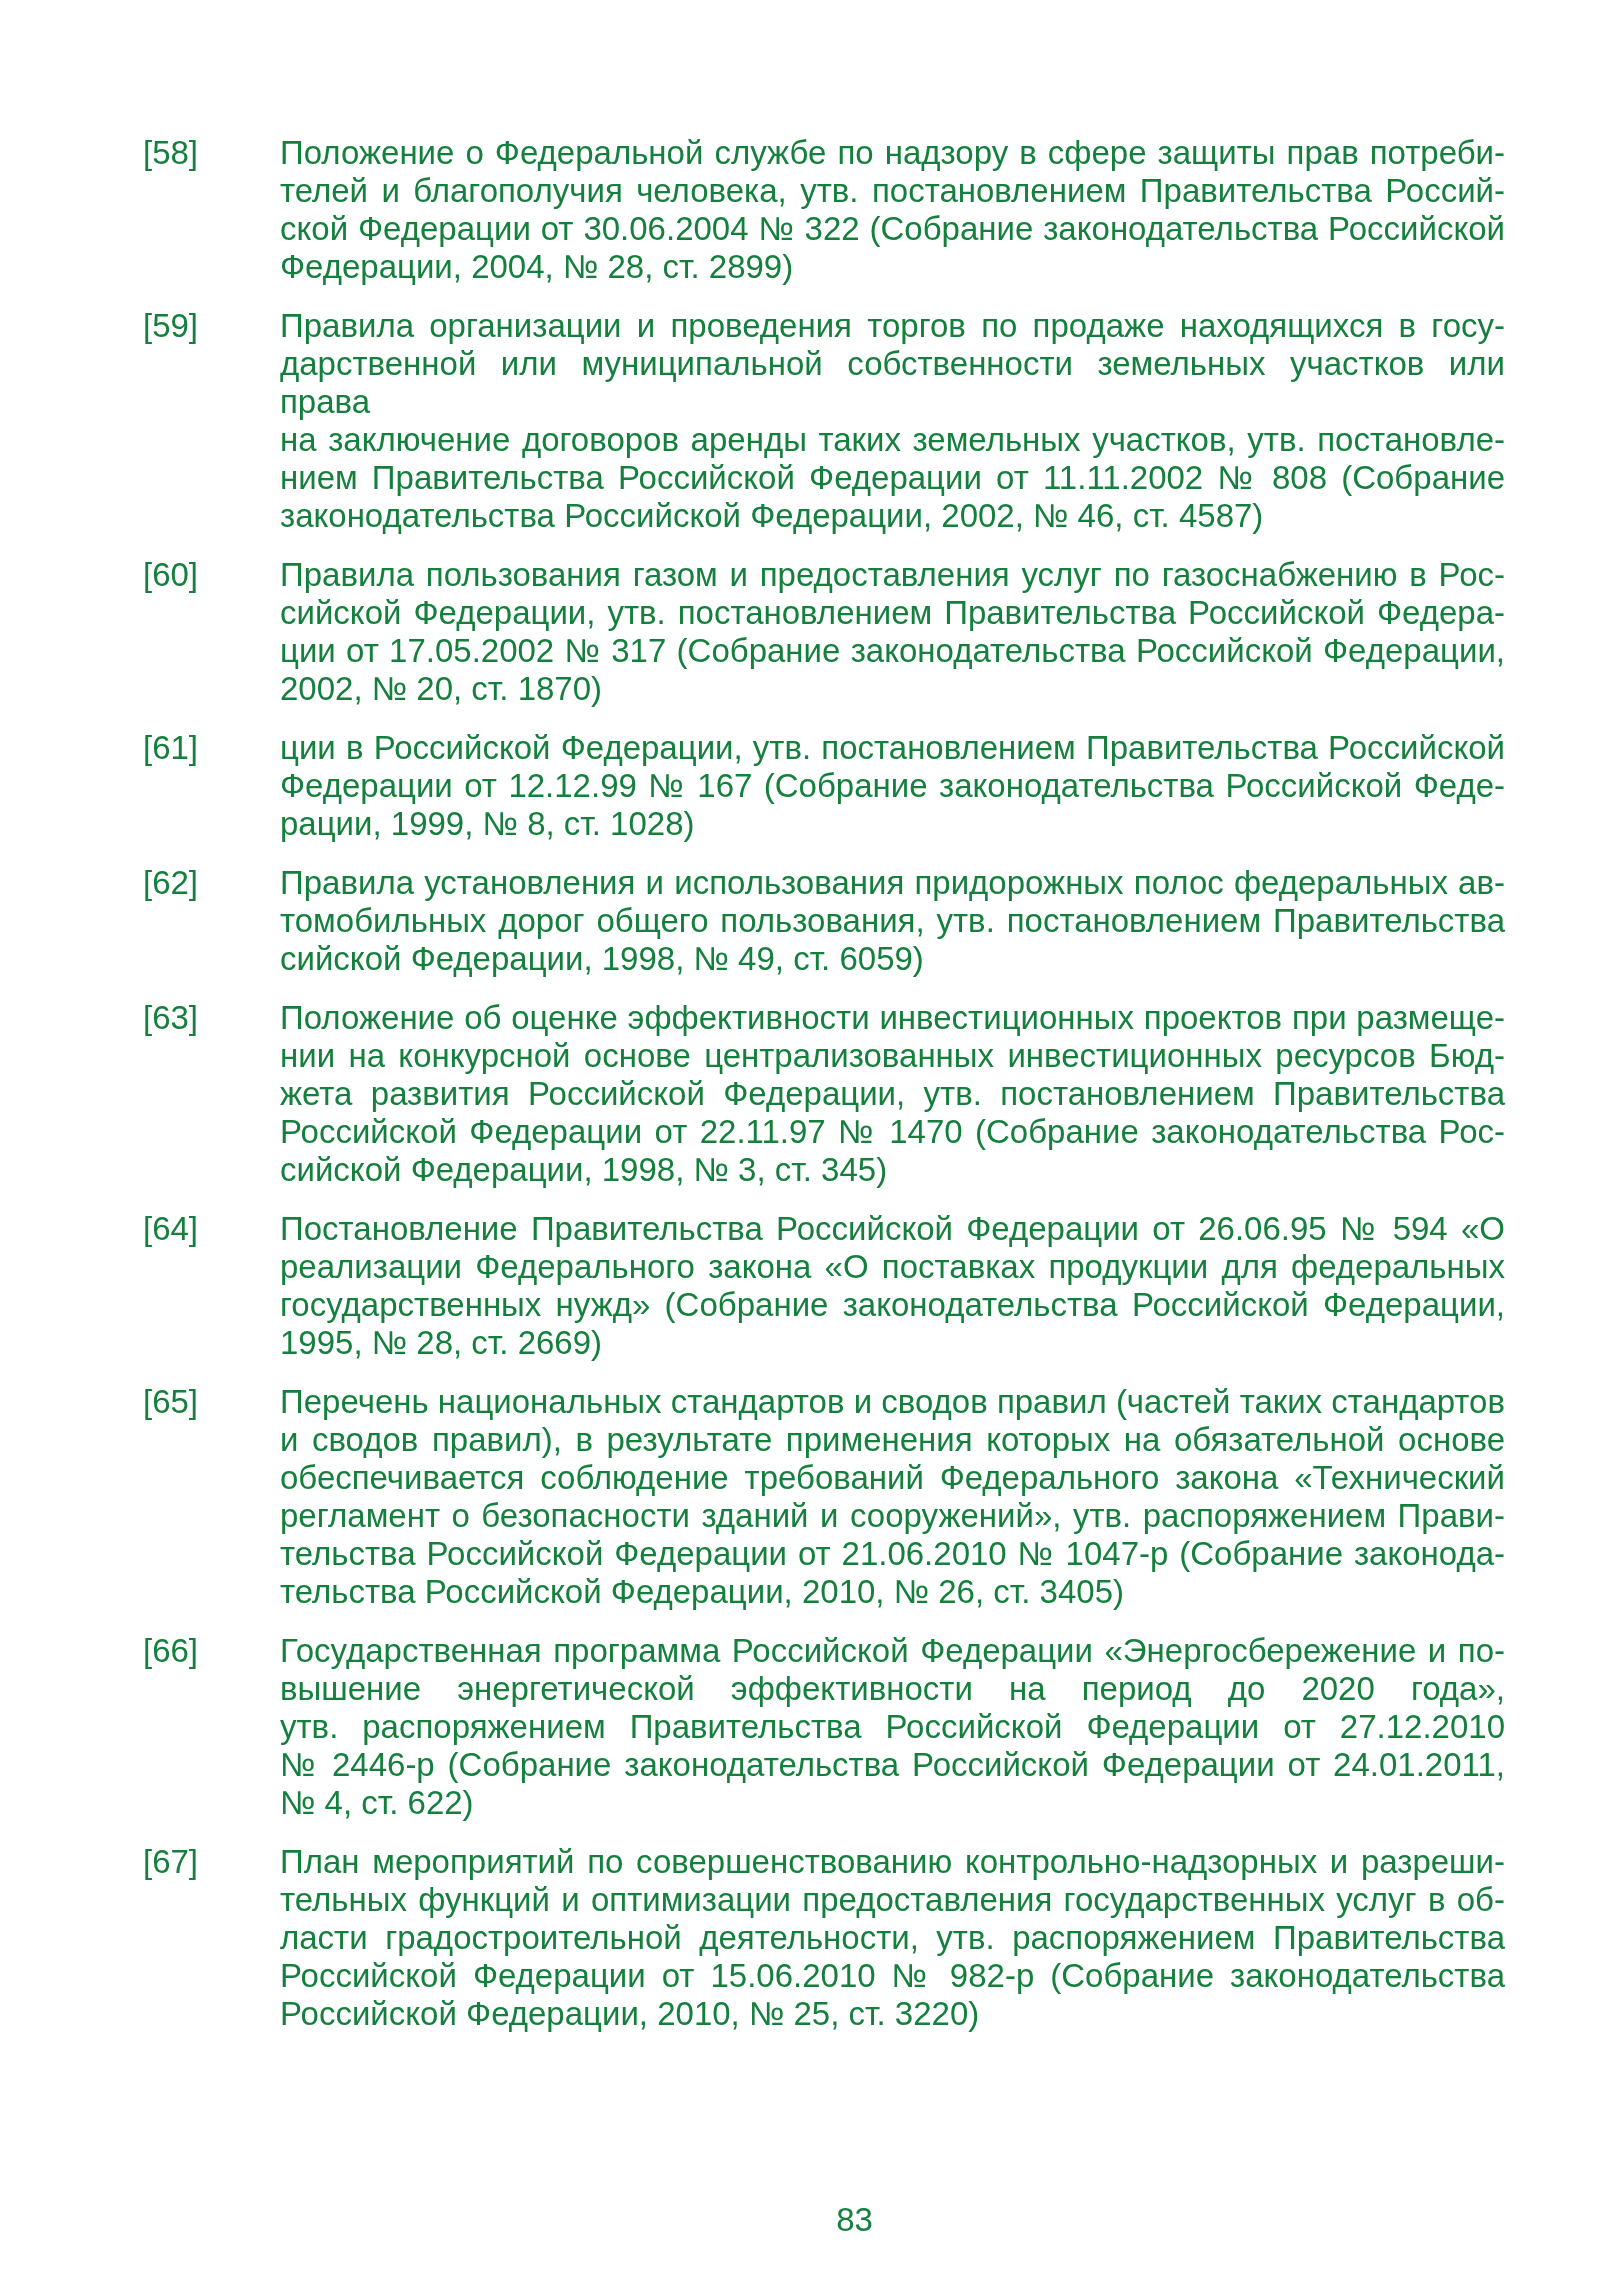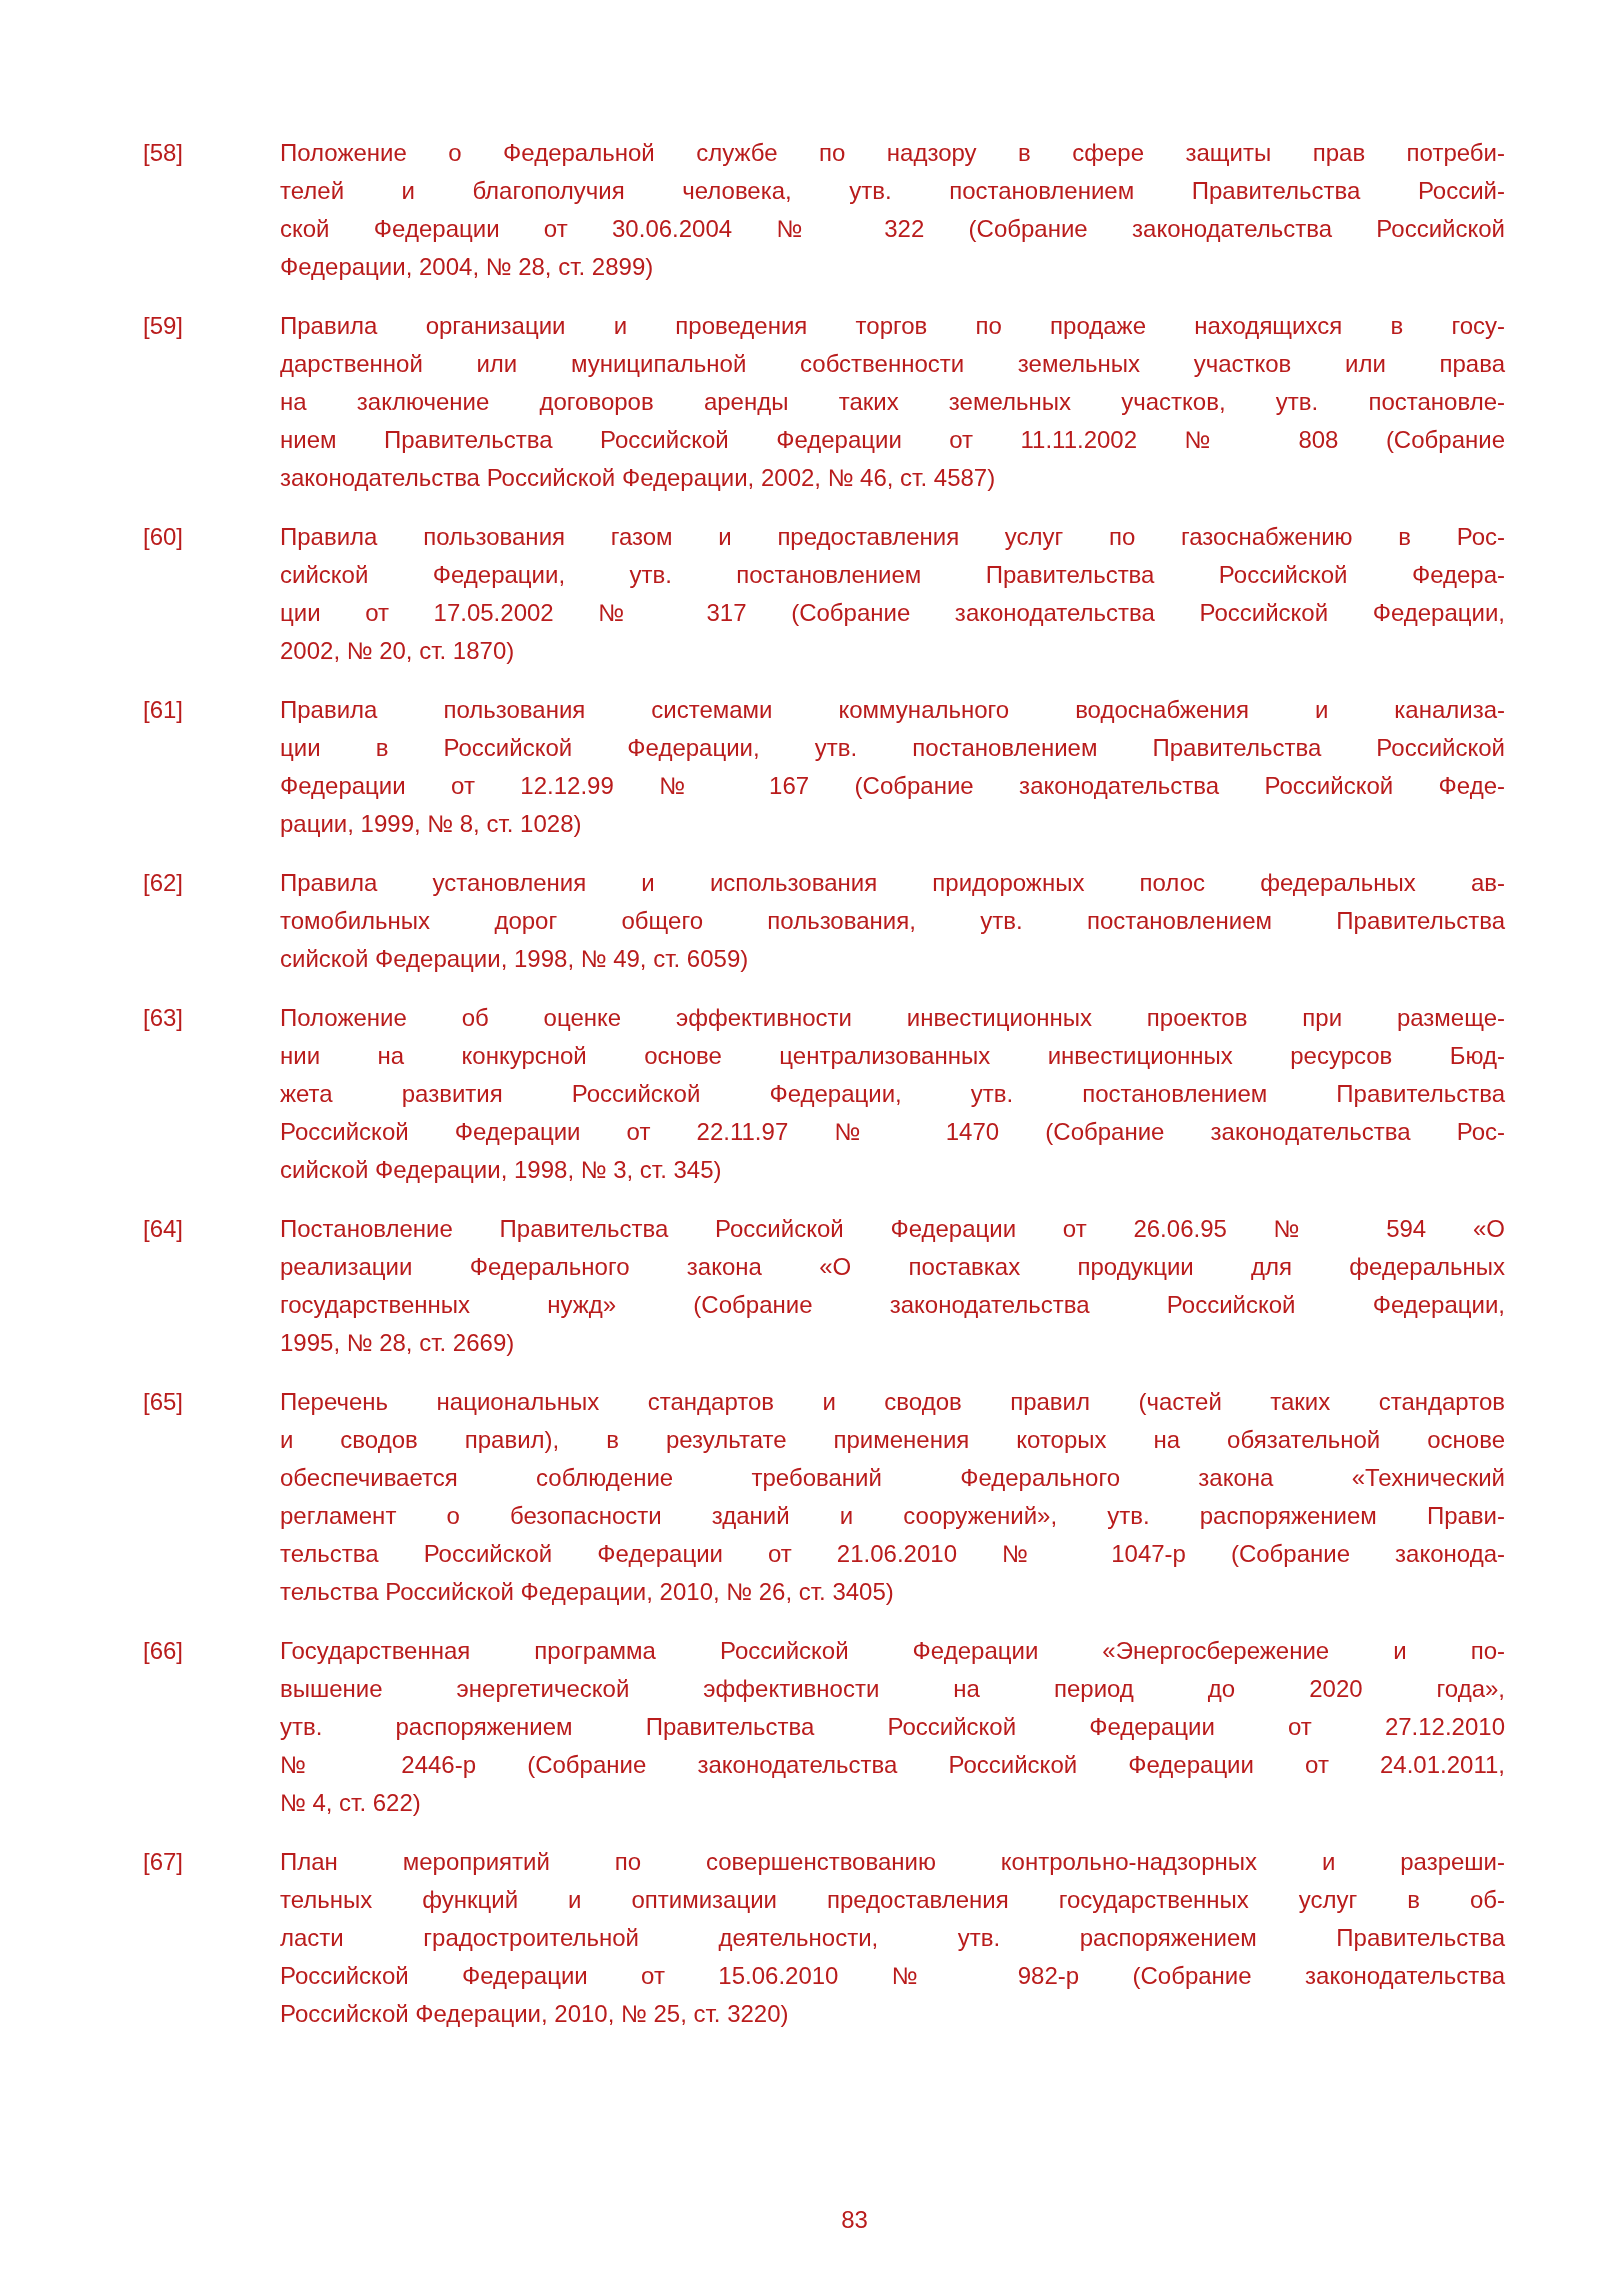--- a/index.html
+++ b/index.html
@@ -5,23 +5,23 @@
   html, body {
     margin: 0;
     padding: 0;
     background: #ffffff;
   }
   .page {
     position: relative;
     width: 1623px;
     height: 2295px;
     background: #ffffff;
-    color: #b91c1c;
+    color: #15803d;
     font-family: "Liberation Sans", "DejaVu Sans", sans-serif;
-    font-size: 24px;
+    font-size: 33px;
     line-height: 38px;
     overflow: hidden;
   }
   .refs {
     position: absolute;
     left: 143px;
     top: 134px;
     width: 1362px;
   }
   .ref-item {
@@ -83,21 +83,20 @@
         <div class="ref-body">
           <div class="ref-line">Правила пользования газом и предоставления услуг по газоснабжению в Рос-</div>
           <div class="ref-line">сийской Федерации, утв. постановлением Правительства Российской Федера-</div>
           <div class="ref-line">ции от 17.05.2002 № 317 (Собрание законодательства Российской Федерации,</div>
           <div class="ref-line last">2002, № 20, ст. 1870)</div>
         </div>
       </div>
       <div class="ref-item">
         <div class="ref-num">[61]</div>
         <div class="ref-body">
-          <div class="ref-line">Правила пользования системами коммунального водоснабжения и канализа-</div>
           <div class="ref-line">ции в Российской Федерации, утв. постановлением Правительства Российской</div>
           <div class="ref-line">Федерации от 12.12.99 № 167 (Собрание законодательства Российской Феде-</div>
           <div class="ref-line last">рации, 1999, № 8, ст. 1028)</div>
         </div>
       </div>
       <div class="ref-item">
         <div class="ref-num">[62]</div>
         <div class="ref-body">
           <div class="ref-line">Правила установления и использования придорожных полос федеральных ав-</div>
           <div class="ref-line">томобильных дорог общего пользования, утв. постановлением Правительства</div>

